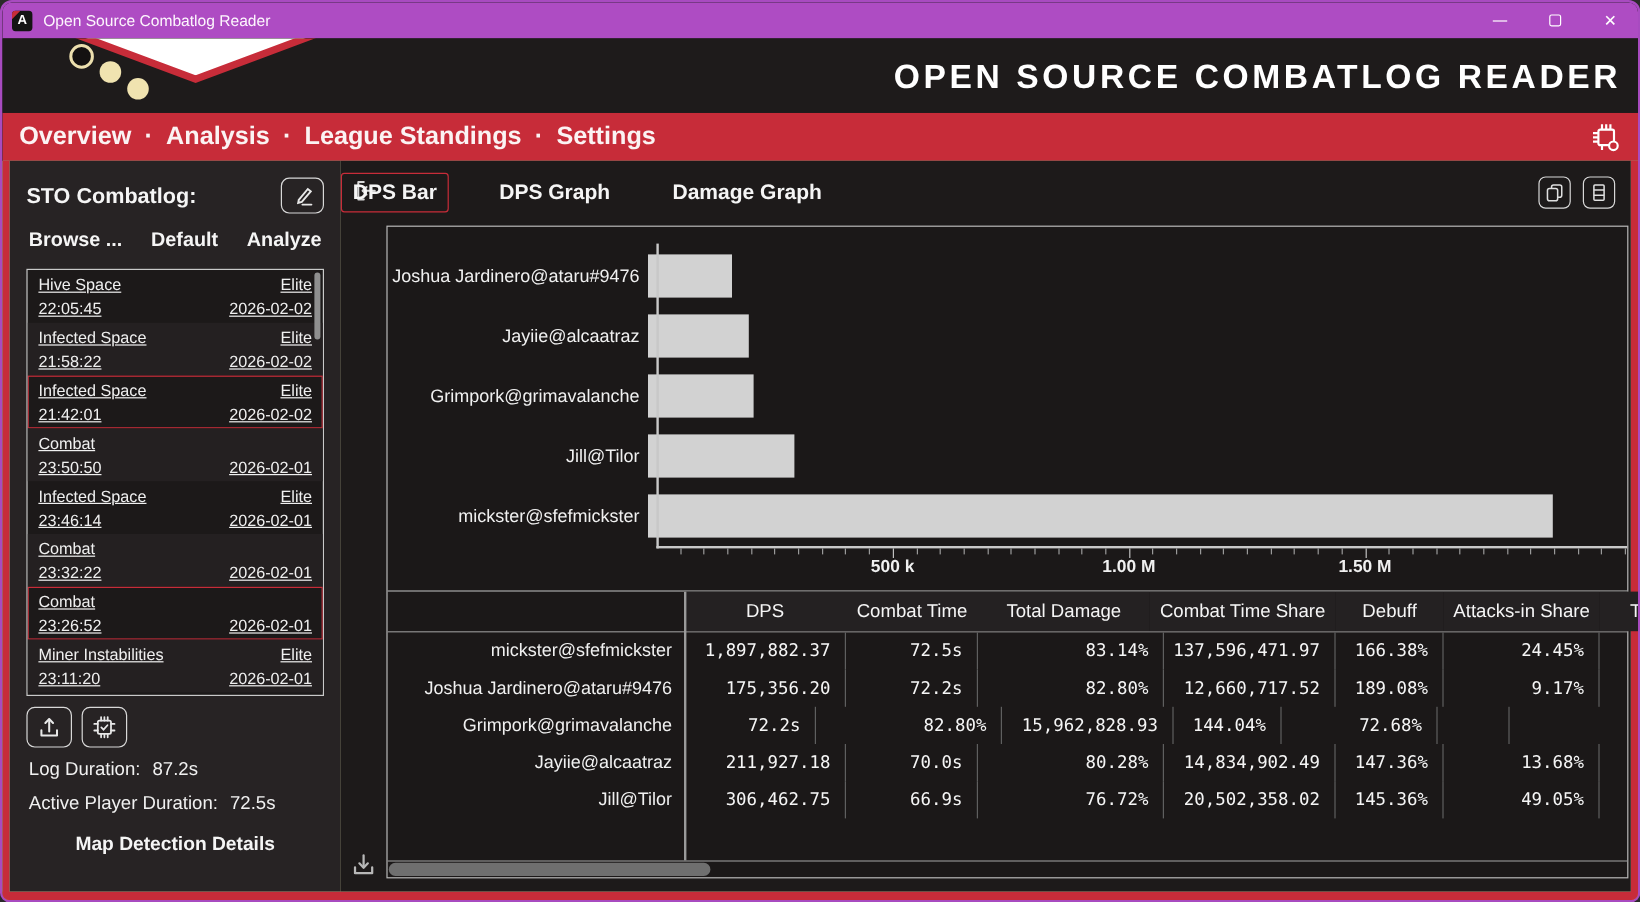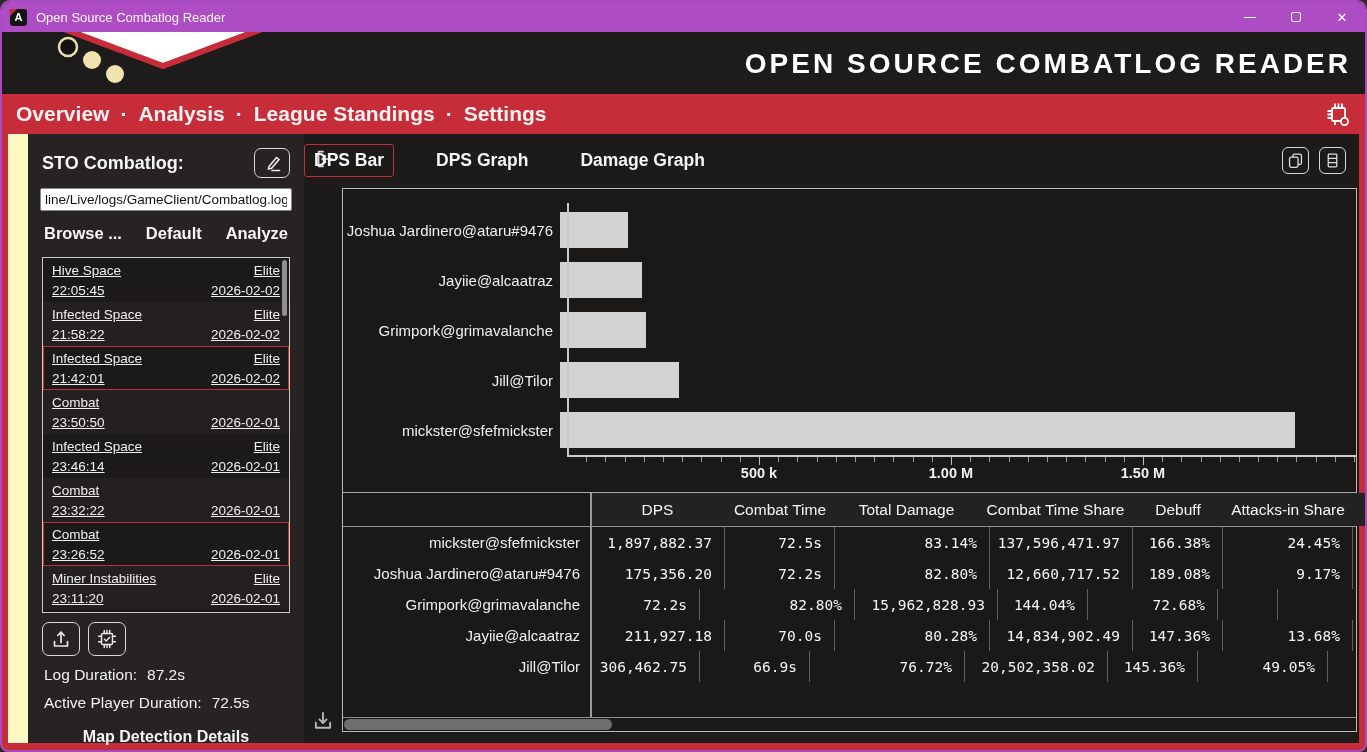--- a/index.html
+++ b/index.html
@@ -22,21 +22,21 @@
   .logo{ position:absolute; left:26px; top:0; }
   .wordmark{ position:absolute; right:14px; top:50%; transform:translateY(-46%); color:#ffffff; font-size:28px; font-weight:bold; letter-spacing:3px; white-space:nowrap; }
 
   
   .navbar{ height:40px; background:#c72c39; display:flex; align-items:center; padding:0 14px; flex:0 0 auto; }
   .navitems{ display:flex; align-items:center; color:#fbf3f3; font-size:21px; font-weight:bold; }
   .navitems .sep{ margin:0 11px; font-weight:bold; }
   .nav-gear{ margin-left:auto; width:26px; height:26px; display:flex; align-items:center; justify-content:center; }
 
   
-  .content{ flex:1; display:flex; border-left:6px solid #c72c39; border-right:6px solid #c72c39; border-bottom:7px solid #c72c39; background:#fef9c3; min-height:0;padding-left:20px; }
+  .content{ flex:1; display:flex; border-left:6px solid #c72c39; border-right:6px solid #c72c39; border-bottom:7px solid #c72c39; background:#fef9c3; min-height:0; }
 
   
   .sidebar{ width:276px; flex:0 0 auto; background:#272324; padding:12px 12px 0 12px; position:relative; }
   .sb-titlerow{ display:flex; align-items:center; justify-content:space-between; margin:2px 2px 10px 2px; }
   .sb-title{ color:#f5f5f5; font-size:18px; font-weight:bold; }
   .iconbtn{ border:1.5px solid #d8d8d8; border-radius:7px; background:transparent; display:flex; align-items:center; justify-content:center; }
   .editbtn{ width:36px; height:30px; }
   .sb-input{ width:100%; height:23px; background:#ffffff; color:#111; border:1px solid #888; border-radius:2px; font-size:13.5px; font-family:"Liberation Sans",sans-serif; padding:0 4px; }
   .sb-btnrow{ display:flex; justify-content:space-between; align-items:center; margin:13px 4px 14px 4px; }
   .sb-btn{ background:none; border:none; color:#f5f5f5; font-size:16.5px; font-weight:bold; font-family:"Liberation Sans",sans-serif; cursor:default; }
@@ -165,21 +165,20 @@
         <div class="sb-title">STO Combatlog:</div>
         <div class="iconbtn editbtn">
           <svg class="ic" width="18" height="18" viewBox="0 0 18 18">
             <g stroke="#e8e8e8" stroke-width="1.6" fill="none" stroke-linecap="round">
               <path d="M6 12.5 L13.5 3.5 L16 5.5 L8.5 14.2 L5.5 15 Z"></path>
               <line x1="9" y1="16.5" x2="16.5" y2="16.5"></line>
             </g>
           </svg>
         </div>
       </div>
-      <input class="sb-input" type="text" value="line/Live/logs/GameClient/Combatlog.log" style="">
       <div class="sb-btnrow">
         <button class="sb-btn">Browse ...</button>
         <button class="sb-btn">Default</button>
         <button class="sb-btn">Analyze</button>
       </div>
 
       <div class="loglist">
 
         <div class="logitem">
             <div class="logline">
@@ -471,21 +470,21 @@
                 <div class="td mono" style="width: 135px;">211,927.18</div>
                 <div class="td mono" style="width: 110px;">70.0s</div>
                 <div class="td mono" style="width: 155px;">80.28%</div>
                 <div class="td mono" style="width: 143px;">14,834,902.49</div>
                 <div class="td mono" style="width: 90px;">147.36%</div>
                 <div class="td mono" style="width: 130px;">13.68%</div>
                 <div class="td mono" style="width: 60px;"></div>
               </div>
               <div class="trow">
                 <div class="td namecol" style="width: 247px;">Jill@Tilor</div>
-                <div class="td mono" style="width: 110px;">306,462.75</div>
+                <div class="td mono" style="width: 135px;">306,462.75</div>
                 <div class="td mono" style="width: 110px;">66.9s</div>
                 <div class="td mono" style="width: 155px;">76.72%</div>
                 <div class="td mono" style="width: 143px;">20,502,358.02</div>
                 <div class="td mono" style="width: 90px;">145.36%</div>
                 <div class="td mono" style="width: 130px;">49.05%</div>
                 <div class="td mono" style="width: 60px;"></div>
               </div>
             </div>
           <div class="freeze-divider"></div>
           <div class="hscroll">

